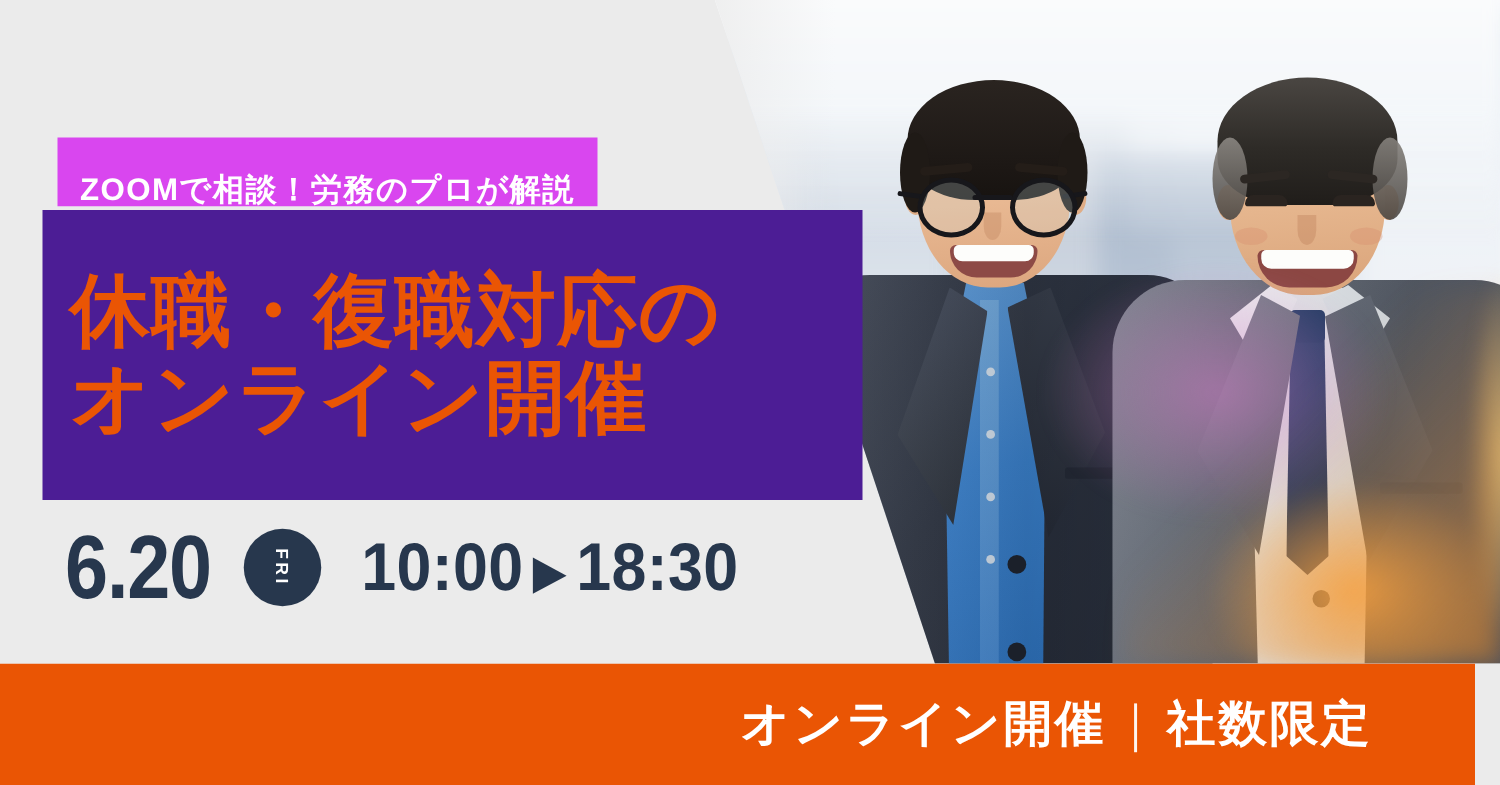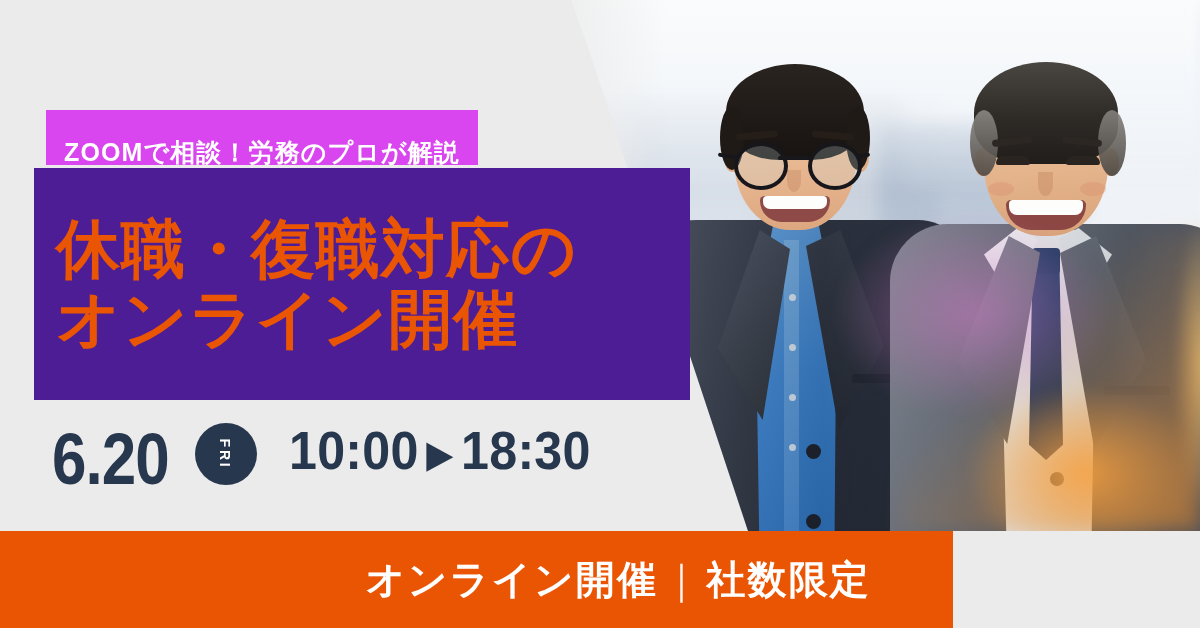--- a/index.html
+++ b/index.html
@@ -168,23 +168,23 @@
   .headline-line{
     color:#ea5504;
     font-size:64px;font-weight:bold;
     line-height:1.10;
     letter-spacing:.015em;
     white-space:nowrap;
     font-family:"DejaVu Sans","Liberation Sans",sans-serif;
   }
 
   .datetime-row{
-    position:absolute;left:52px;top:423px;
+    position:absolute;left:52px;top:410px;
     height:88px;
-    display:flex;
+    display:flex;align-items:center;
     z-index:6;
   }
   .date-num{
     color:#27374d;
     font-size:72px;font-weight:bold;
     line-height:1;letter-spacing:-.015em;
     font-family:"Liberation Sans","DejaVu Sans",sans-serif;
     transform:scaleX(.86);transform-origin:left center;
   }
   .day-badge{
@@ -206,21 +206,21 @@
     line-height:1;letter-spacing:.005em;
     margin-left:32px;white-space:nowrap;
     font-family:"Liberation Sans","DejaVu Sans",sans-serif;
     transform:scaleX(.93);transform-origin:left center;
   }
   .time-arrow{font-size:38px;vertical-align:2px;margin:0 8px;}
 
   
   .bottom-bar{
     position:absolute;left:0;bottom:0;
-    width:953px;height:97px;
+    width:1180px;height:97px;
     background:#ea5504;
     display:flex;align-items:center;justify-content:flex-end;
     padding-right:82px;box-sizing:border-box;
     z-index:8;
   }
   .bottom-text{
     color:#ffffff;font-size:39px;font-weight:bold;
     letter-spacing:.055em;white-space:nowrap;line-height:1;
   }
   .bottom-sep{margin:0 4px;font-weight:normal;opacity:.95;}

